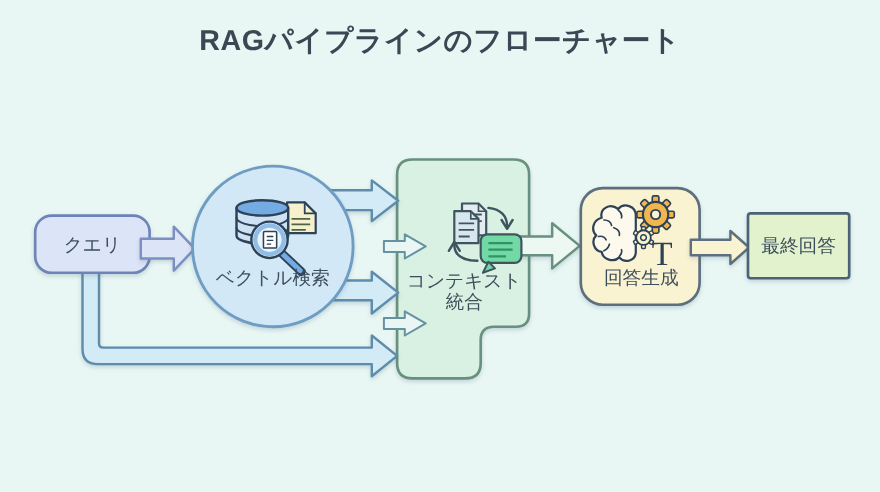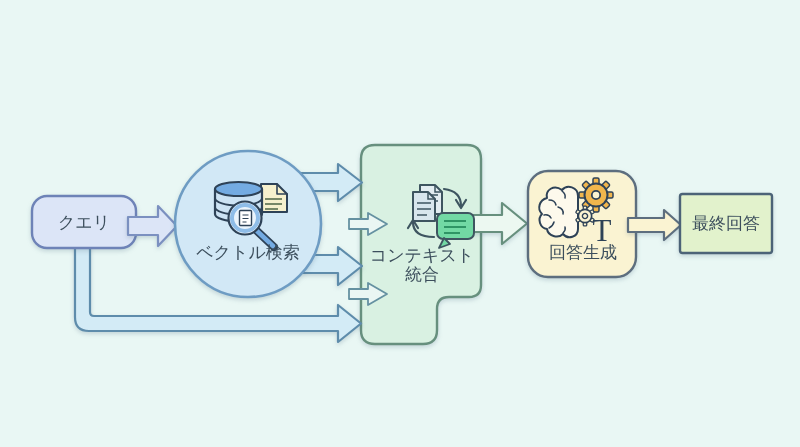--- a/index.html
+++ b/index.html
@@ -20,20 +20,21 @@
   .gen-node{fill:var(--generation_fill);stroke:var(--generation_stroke);stroke-width:2.4;}
   .gen-arrow{fill:var(--generation_fill);stroke:var(--generation_stroke);stroke-width:2.2;stroke-linejoin:round;}
   .final-node{fill:var(--final_fill);stroke:var(--final_stroke);stroke-width:2.4;}
   .shadow{filter:drop-shadow(0 2.5px 2px rgba(80,110,135,.25));}
   .ico{stroke:var(--icon_outline);stroke-linejoin:round;stroke-linecap:round;}
 </style>
 </head>
 <body>
 
 <div class="stage">
+  <div class="title">RAGパイプラインのフローチャート</div>
 
   <svg width="800" height="447" viewBox="0 0 800 447">
 
     <path class="context-node shadow" d="M375,145 H467 Q481,145 481,159 V285 Q481,297 469,297 H449 Q437,297 437,309 V330 Q437,344 423,344 H375 Q361,344 361,330 V159 Q361,145 375,145 Z"></path>
 
     <path class="notch" d="M349,219 H368 V213 L387,224 L368,235 V229 H349 Z"></path>
     <path class="notch" d="M349,289 H368 V283 L387,294 L368,305 V299 H349 Z"></path>
 
     <path class="flow-arrow shadow" d="M300,173 H338 V164 L362,182.5 L338,201 V191 H300 Z"></path>
     <path class="flow-arrow shadow" d="M303,255 H338 V247 L362,266 L338,285 V273 H303 Z"></path>

